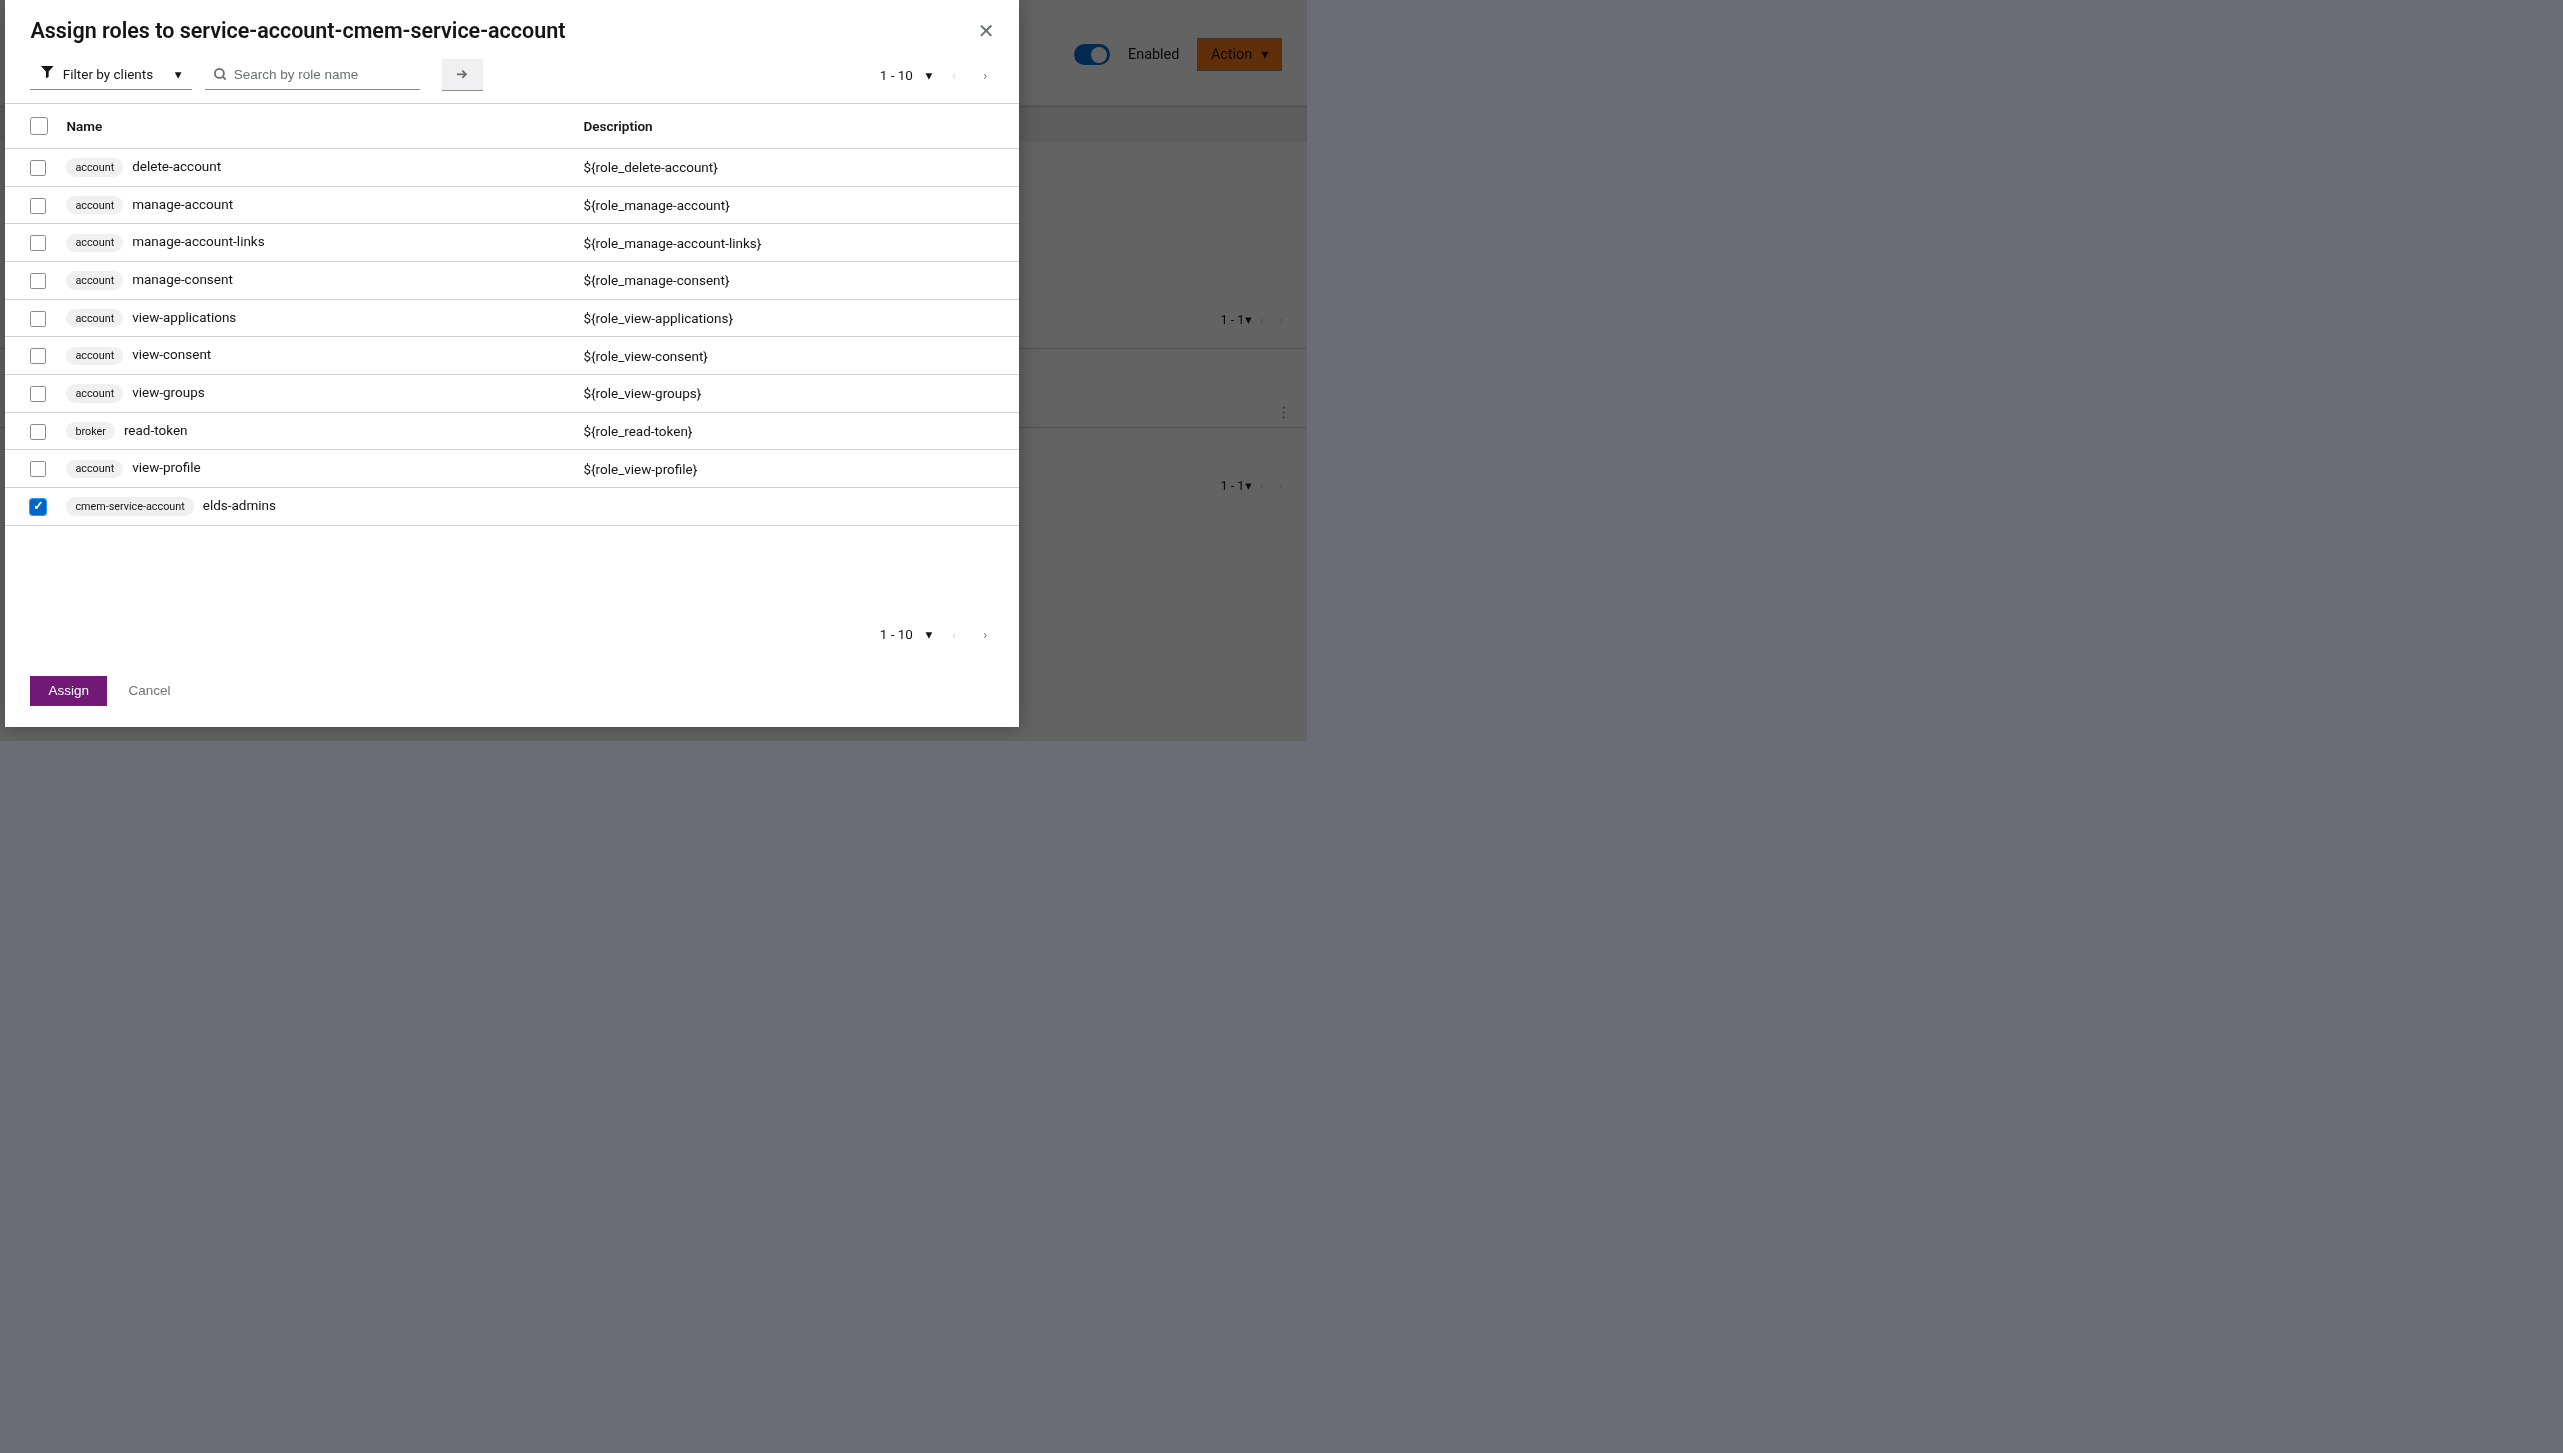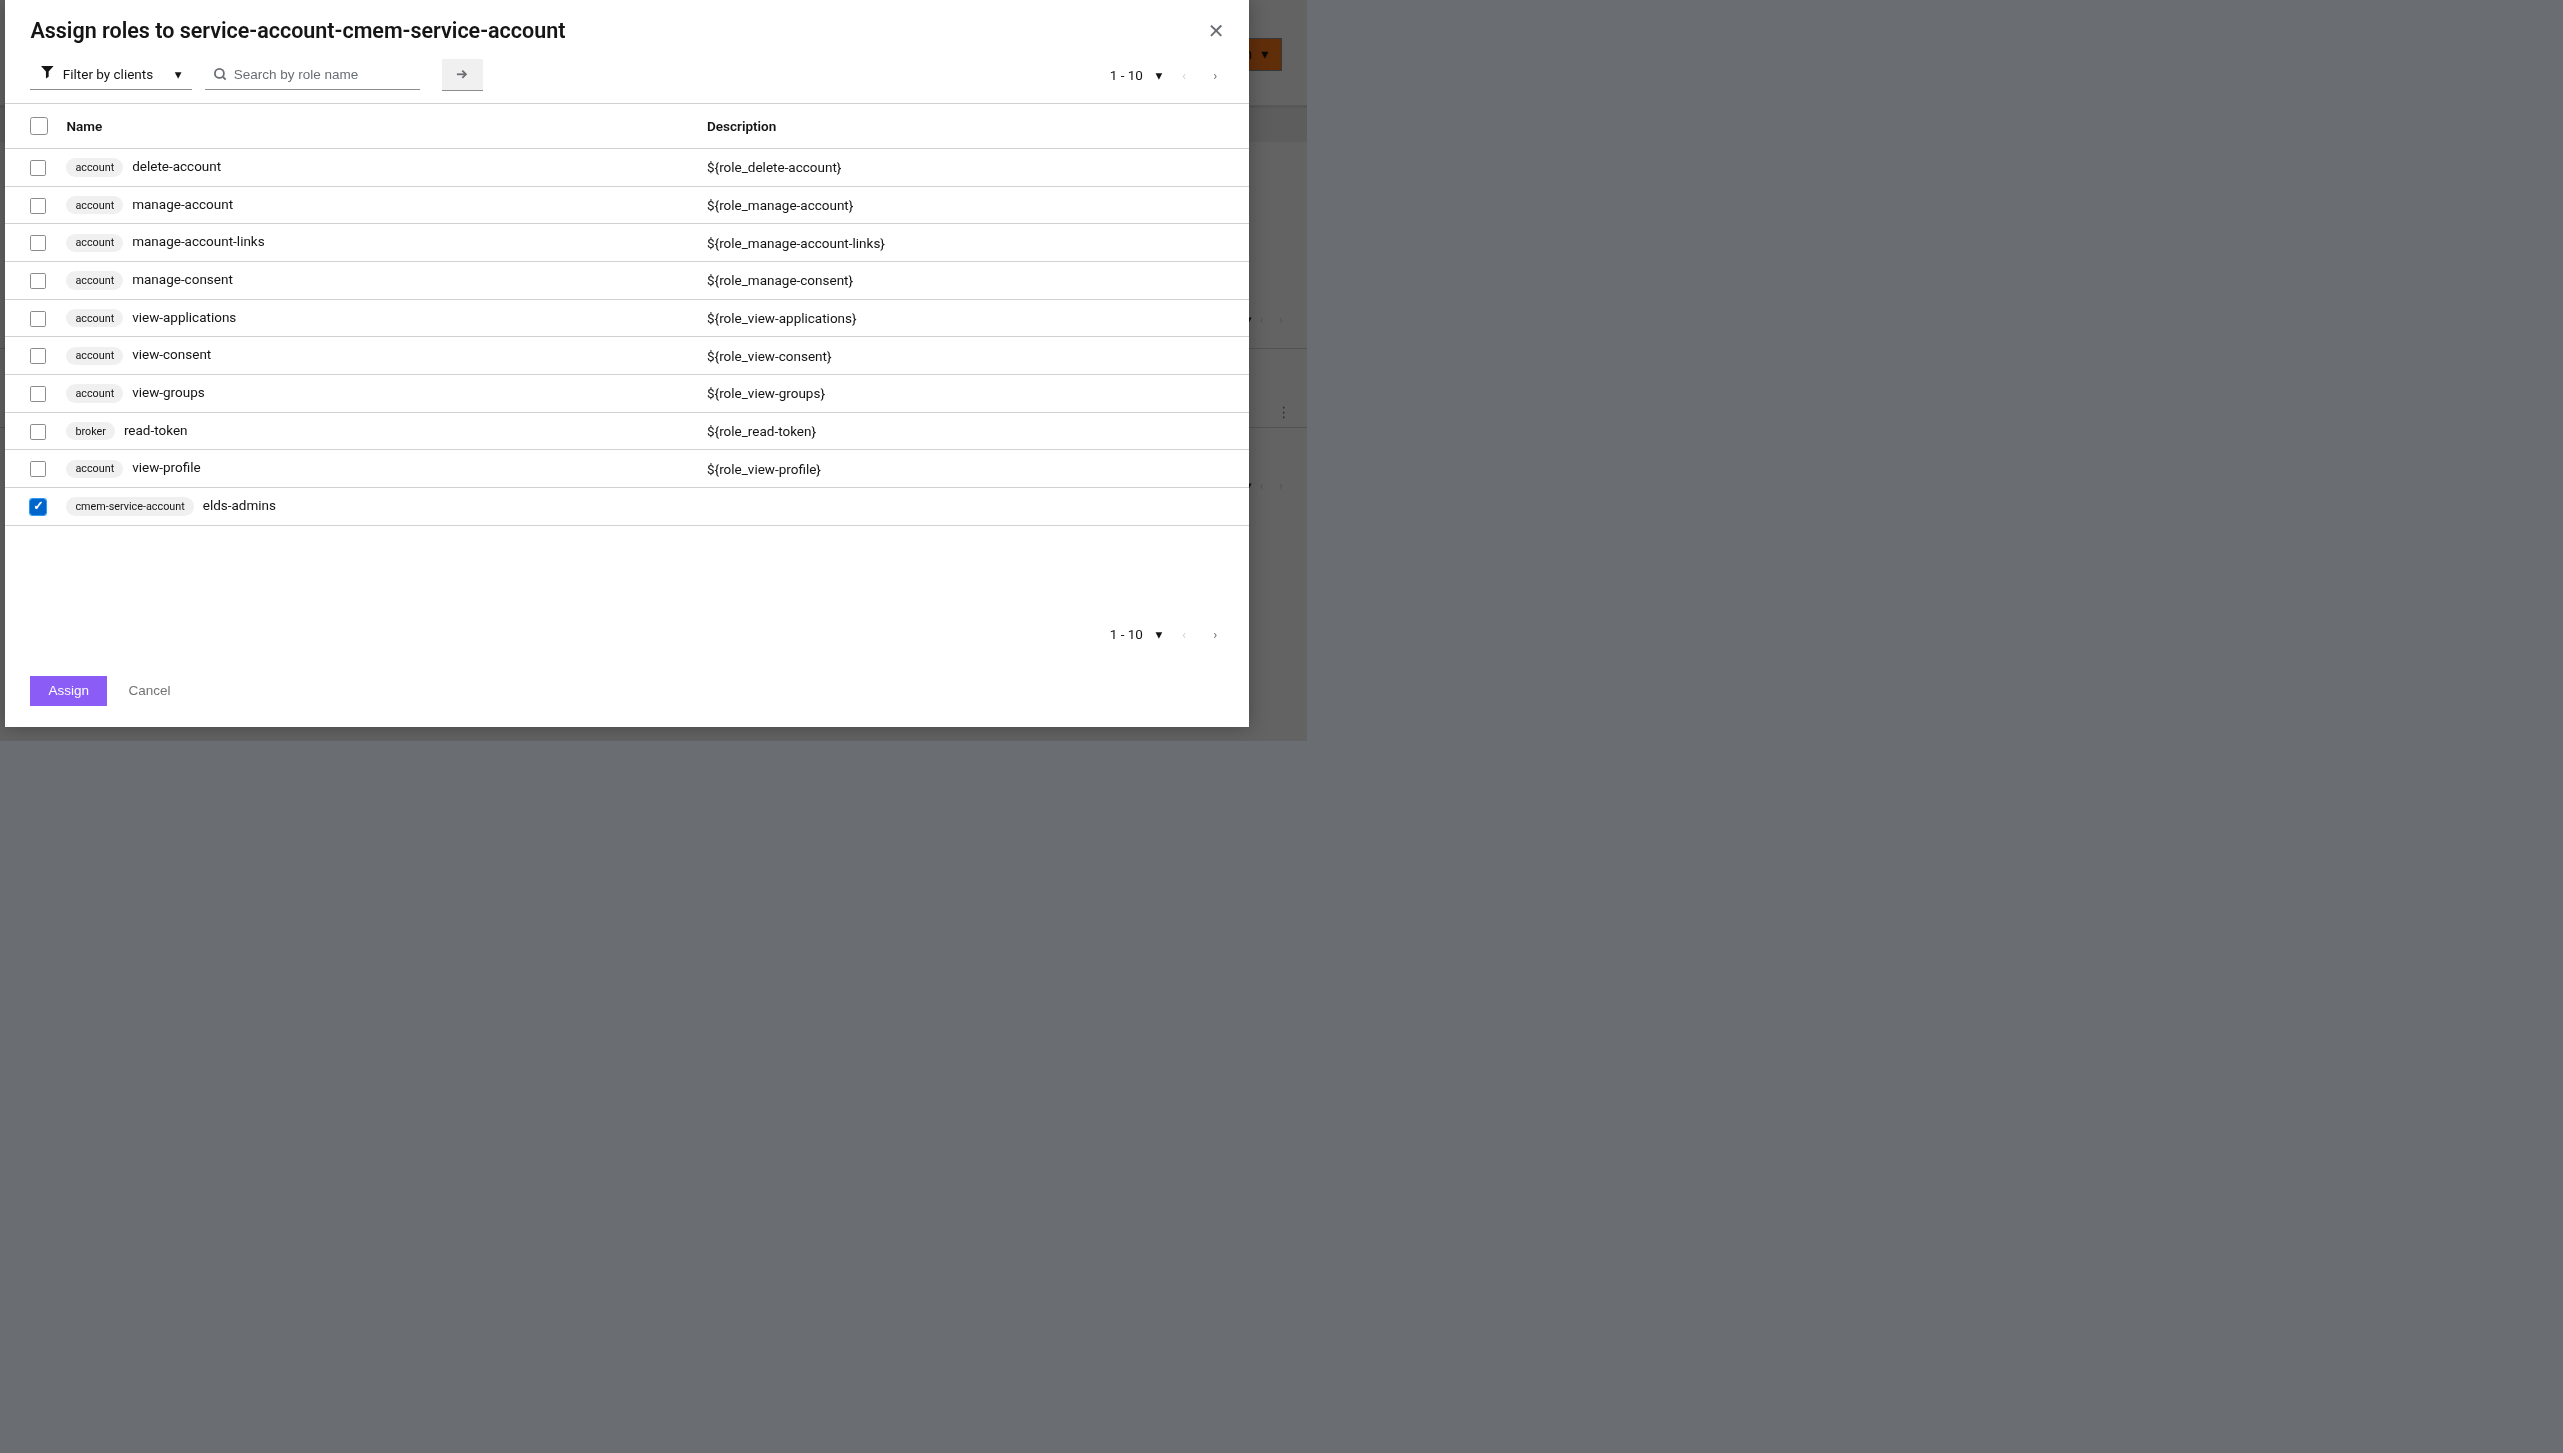--- a/index.html
+++ b/index.html
@@ -19,21 +19,21 @@
 .bg-pag-1 { top: 166px; }
 .bg-pag-2 { top: 332px; }
 .bg-table-divider { position: absolute; top: 206px; left: 0; right: 0; height: 0.9px; background: #d2d2d2; }
 .bg-table-divider2 { position: absolute; top: 285px; left: 0; right: 0; height: 0.9px; background: #d2d2d2; }
 .bg-kebab { position: absolute; top: 262px; right: 16px; color: #6a6e73; }
 
 
 .overlay { position: absolute; top: 0; left: 0; right: 0; bottom: 0; background: rgba(3,3,3,0.62); }
 
 
-.modal { position: absolute; top: 0; left: 5.4px; width: 1244px; height: 727px; background: #fff; box-shadow: 0 0 18px rgba(0,0,0,0.3); display: flex; flex-direction: column; }
+.modal { position: absolute; top: 0; left: 5.4px; width: 1014px; height: 727px; background: #fff; box-shadow: 0 0 18px rgba(0,0,0,0.3); display: flex; flex-direction: column; }
 .modal-header { padding: 18px 25px 16px 25px; display: flex; align-items: center; justify-content: space-between; }
 .modal-title { font-size: 21.5px; font-weight: 600; color: #151515; }
 .close-icon { font-size: 20px; color: #6a6e73; cursor: pointer; font-weight: normal; }
 .modal-toolbar { padding: 0 25px 12.6px 25px; display: flex; align-items: center; gap: 12.6px; }
 .filter-dropdown { border: none; border-bottom: 0.9px solid #8a8d90; padding: 7.2px 10.8px; display: flex; gap: 9px; min-width: 162px; font-size: 13.5px; color: #151515; }
 .search-wrap { display: flex; align-items: center; gap: 22px; }
 .search-input-wrap { border: none; border-bottom: 0.9px solid #8a8d90; padding: 7.2px 9px; display: flex; align-items: center; gap: 7.2px; min-width: 179px; }
 .search-input { border: none; outline: none; font-size: 13.5px; background: transparent; color: #151515; }
 .search-input::placeholder { color: #6a6e73; }
 .search-btn { background: #f0f0f0; border: none; padding: 9px 14.4px; border-bottom: 0.9px solid #8a8d90; }
@@ -51,21 +51,21 @@
 .chk { width: 16px; height: 16px; border: 0.9px solid #8a8d90; border-radius: 1.8px; display: inline-block; background: #fff; position: relative; vertical-align: middle; }
 .chk.header { width: 18px; height: 18px; border-radius: 2.7px; }
 .chk.checked { background: #06c; border: 1.8px solid #06c; outline: 1.8px solid #2b9af3; outline-offset: 0.9px; }
 .chk.checked::after { content: "✓"; color: #fff; position: absolute; left: 1.8px; top: -1.8px; font-size: 12.6px; font-weight: bold; }
 .badge { background: #f0f0f0; color: #151515; padding: 2.7px 9px; border-radius: 27px; font-size: 10.8px; margin-right: 9px; display: inline-block; }
 .role-name { display: inline-block; }
 
 
 .modal-footer-pag { padding: 21.5px 25px 9px 25px; display: flex; justify-content: flex-end; }
 .modal-footer { padding: 21.5px 25px; display: flex; align-items: center; gap: 21.5px; }
-.btn-primary { background: #8b5cf6; color: #fff; border: none; padding: 7.2px 18px; font-size: 13.5px; cursor: pointer; }
+.btn-primary { background: #701a75; color: #fff; border: none; padding: 7.2px 18px; font-size: 13.5px; cursor: pointer; }
 .btn-link { background: none; border: none; color: #737373; font-size: 13.5px; cursor: pointer; }
 
 .caret { display: inline-block; }
 svg { display: block; }
 </style>
 </head>
 <body>
 
 <div class="bg-page">
   <div class="bg-header-area"></div>

